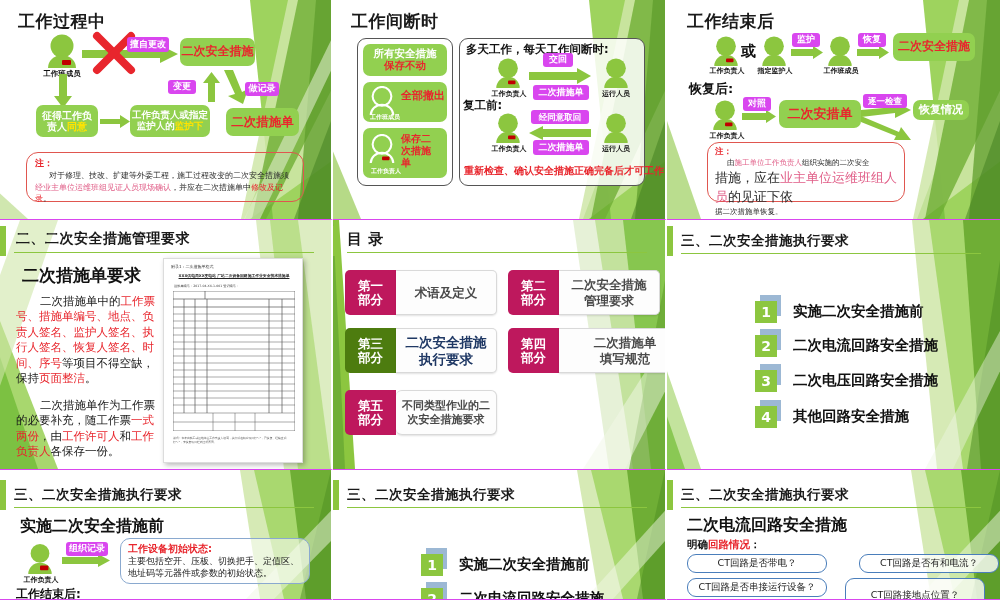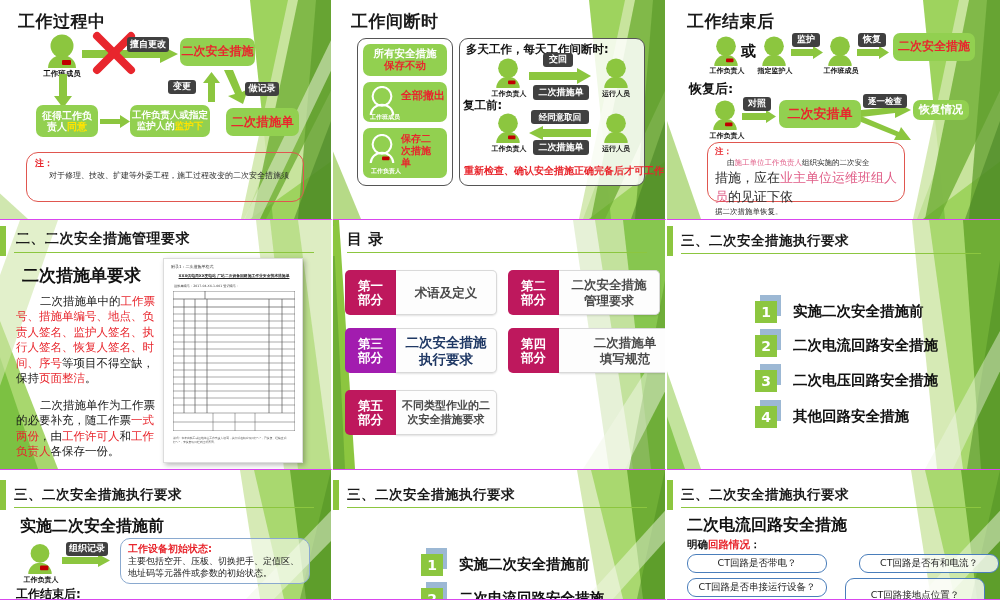--- a/index.html
+++ b/index.html
@@ -8,34 +8,34 @@
   .slide{position:relative;overflow:hidden;background:#fff;border-right:2px solid #fff;border-bottom:1px solid #d946ef;box-sizing:border-box;}
   .slide:nth-child(3n){border-right:none;}
   .bgwrap{position:absolute;inset:0;overflow:hidden;z-index:0;}
   .bgwrap svg{position:absolute;right:0;top:0;height:100%;}
   .content{position:absolute;inset:0;z-index:2;}
   .ttl{position:absolute;font-weight:bold;color:#1a1a1a;letter-spacing:.5px;white-space:nowrap;}
   .hdrline{position:absolute;left:14px;height:1px;background:#8cc63f;}
   .hdrbar{position:absolute;left:0;width:6px;background:#8cc63f;}
   .gbox{position:absolute;background:#92d050;border-radius:7px;color:#fff;font-weight:bold;display:flex;align-items:center;justify-content:center;text-align:center;line-height:1.12;box-sizing:border-box;}
   .gbox.rt{color:#e8262d;}
-  .rbox{position:absolute;background:#404040;color:#fff;font-weight:bold;border-radius:3px;display:flex;align-items:center;justify-content:center;text-align:center;line-height:1.05;box-sizing:border-box;}
+  .rbox{position:absolute;background:#d946ef;color:#fff;font-weight:bold;border-radius:3px;display:flex;align-items:center;justify-content:center;text-align:center;line-height:1.05;box-sizing:border-box;}
   .lbl{position:absolute;font-weight:bold;color:#111;white-space:nowrap;text-align:center;}
   .person{position:absolute;}
   .arrow{position:absolute;}
   .note{position:absolute;border:1px solid #e0564f;border-radius:12px;box-sizing:border-box;}
   .note .nt{color:#e8262d;font-weight:bold;}
   .note p{margin:0;color:#2b2b2b;line-height:1.45;}
   .rd{color:#e8262d;}
   .pk{color:#e05c86;}
   .xmark{position:absolute;}
   .panelbox{position:absolute;border:1.5px solid #555;border-radius:9px;box-sizing:border-box;background:rgba(255,255,255,.85);}
   .tocrow{position:absolute;display:flex;align-items:stretch;}
   .tocnum{width:51px;display:flex;align-items:center;justify-content:center;color:#fff;font-weight:bold;font-size:12.5px;line-height:1.1;text-align:center;border-radius:5px 0 0 5px;background:#be185d;}
-  .tocnum.active{background:#a21caf;}
+  .tocnum.active{background:#4d7c0f;}
   .toctxt{flex:1;background:#fdfdfd;border:1px solid #d9d9d9;border-left:none;border-radius:0 5px 5px 0;display:flex;align-items:center;justify-content:center;text-align:center;color:#4a4a4a;font-size:12.5px;font-weight:bold;line-height:1.22;box-shadow:0 1px 2px rgba(0,0,0,.12);}
   .toctxt.active{color:#1f3864;font-size:13.5px;}
   .numrow{position:absolute;display:flex;align-items:center;}
   .numsq{position:relative;width:26px;height:25px;}
   .numsq .back{position:absolute;left:5px;top:-4px;width:21px;height:21px;background:#9cb8d4;}
   .numsq .front{position:absolute;left:0;top:2px;width:22px;height:22px;background:#8cc63f;color:#fff;font-weight:bold;font-size:14px;display:flex;align-items:center;justify-content:center;}
   .numtxt{margin-left:12px;font-weight:bold;color:#111;font-size:14.5px;white-space:nowrap;}
   .ctbox{position:absolute;border:1px solid #4a7ebb;border-radius:9px;background:rgba(255,255,255,.8);display:flex;align-items:center;justify-content:center;color:#1a1a1a;font-size:9.5px;box-sizing:border-box;}
   .bluebox{position:absolute;border:1px solid #8aa9cf;border-radius:10px;background:rgba(255,255,255,.55);box-sizing:border-box;}
   .docthumb{position:absolute;background:#fff;box-shadow:2px 2px 5px rgba(0,0,0,.28);border:1px solid #dcdcdc;box-sizing:border-box;overflow:hidden;}
@@ -102,20 +102,21 @@
       <svg class="arrow" style="left:222px;top:70px;" width="28" height="34" viewBox="0 0 28 34">
         <polygon points="2,0 11,0 20,22 26,19 21,34 6,26 13,24" fill="#8cc63f"></polygon>
       </svg>
       <div class="rbox" style="left:245px;top:82px;width:34px;height:14px;font-size:9px;">做记录</div>
 
       <div class="gbox rt" style="left:226px;top:108px;width:73px;height:28px;font-size:12.5px;">二次措施单</div>
 
       <div class="note" style="left:26px;top:152px;width:278px;height:50px;padding:4px 8px;">
         <div class="nt" style="font-size:9px;">注：</div>
         <p style="font-size:8px;text-indent:14px;">对于修理、技改、扩建等外委工程，施工过程改变的二次安全措施须</p>
+        <p style="font-size:8px;"><span class="pk">经业主单位运维班组见证人员现场确认</span>，并应在二次措施单中<span class="rd">修改及记录</span>。</p>
       </div>
     </div>
   </div>
 
   <div class="slide">
     <div class="bgwrap">
       <svg width="332" height="217" viewBox="0 0 332 217" preserveAspectRatio="none">
         <polygon points="332,0 332,217 250,217" fill="#7cc142"></polygon>
         <polygon points="332,0 332,217 278,217 256,0" fill="#9ed35e"></polygon>
         <polygon points="292,0 332,0 332,160 256,217 246,217" fill="#cfe6a8" opacity=".85"></polygon>
@@ -355,21 +356,21 @@
       <div class="tocrow" style="left:12px;top:108px;width:152px;height:45px;">
         <div class="tocnum active">第三<br>部分</div>
         <div class="toctxt active">二次安全措施<br>执行要求</div>
       </div>
       <div class="tocrow" style="left:175px;top:108px;width:184px;height:45px;">
         <div class="tocnum">第四<br>部分</div>
         <div class="toctxt">二次措施单<br>填写规范</div>
       </div>
       <div class="tocrow" style="left:12px;top:170px;width:152px;height:45px;">
         <div class="tocnum">第五<br>部分</div>
-        <div class="toctxt" style="font-size:11px;">不同类型作业的二<br>次安全措施要求</div>
+        <div class="toctxt" style="font-size:11px;border-radius:6px;">不同类型作业的二<br>次安全措施要求</div>
       </div>
     </div>
   </div>
 
   <div class="slide">
     <div class="bgwrap">
       <svg width="333" height="247" viewBox="0 0 333 247" preserveAspectRatio="none">
         <polygon points="0,150 0,247 34,247" fill="#b4dc84" opacity=".8"></polygon>
         <polygon points="0,195 0,247 18,247" fill="#7cc142" opacity=".8"></polygon>
         <polygon points="245,0 333,0 333,247 270,247" fill="#cfe6a8" opacity=".85"></polygon>

